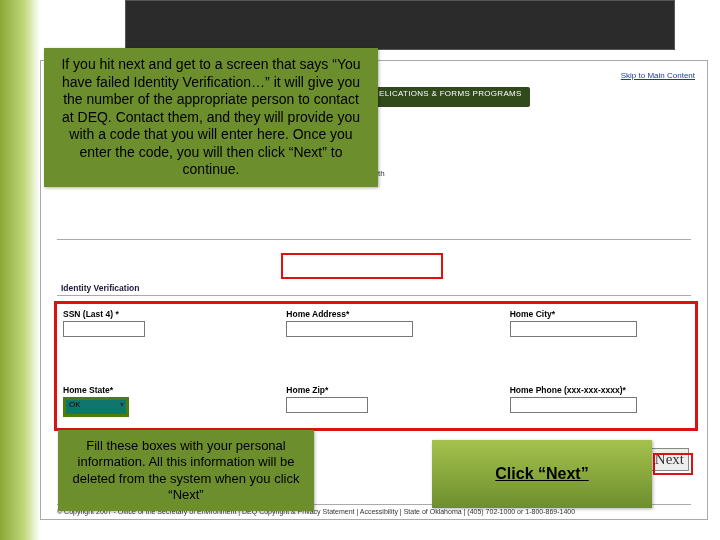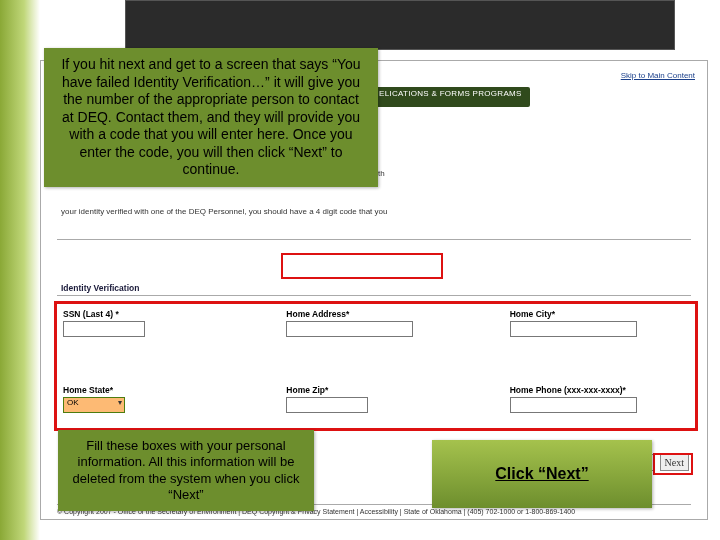--- a/index.html
+++ b/index.html
@@ -156,22 +156,22 @@
   .field-input {
     width: 125px;
     height: 14px;
     border: 1px solid #777;
     background: #fff;
   }
   .field-input.small { width: 80px; }
   .field-select {
     width: 60px;
     height: 14px;
-    border: 1px solid #4d7c0f;
-    background: #fdba74;
+    border: 3px solid #4d7c0f;
+    background: #0f766e;
     font-size: 8px;
     position: relative;
   }
   .field-select::after {
     content: "▾";
     position: absolute;
     right: 2px;
     top: 0;
     font-size: 8px;
     color: #333;
@@ -190,21 +190,21 @@
 
   .btn-row {
     position: absolute;
     bottom: 48px;
     right: 18px;
     display: flex;
     gap: 6px;
   }
   .btn {
     font-family: 'Times New Roman', serif;
-    font-size: 10px;
+    font-size: 15px;
     padding: 2px 4px;
     background: #eee;
     border: 1px solid #888;
     color: #333;
   }
   .hl-red-next {
     position: absolute;
     bottom: 44px;
     right: 14px;
     width: 40px;
@@ -268,21 +268,20 @@
 <div class="left-strip"></div>
 <div class="top-banner"></div>
 
 <div class="page">
 
   <span class="skip-link">Skip to Main Content</span>
 
   <div class="nav-bar">ELICATIONS &amp; FORMS    PROGRAMS</div>
 
   <div class="intro">entilication service. You will need to enter your Social Security number (last 4), Date of Birth</div>
-  <div class="intro2">your identity verified with one of the DEQ Personnel, you should have a 4 digit code that you</div>
 
   <div class="sec-rule" style="top:178px"></div>
 
   <div class="hl-red-bypass"></div>
 
   <div class="sec-title" style="top:222px">Identity Verification</div>
   <div class="sec-rule" style="top:234px"></div>
 
   <div class="form-grid">
     <div>

